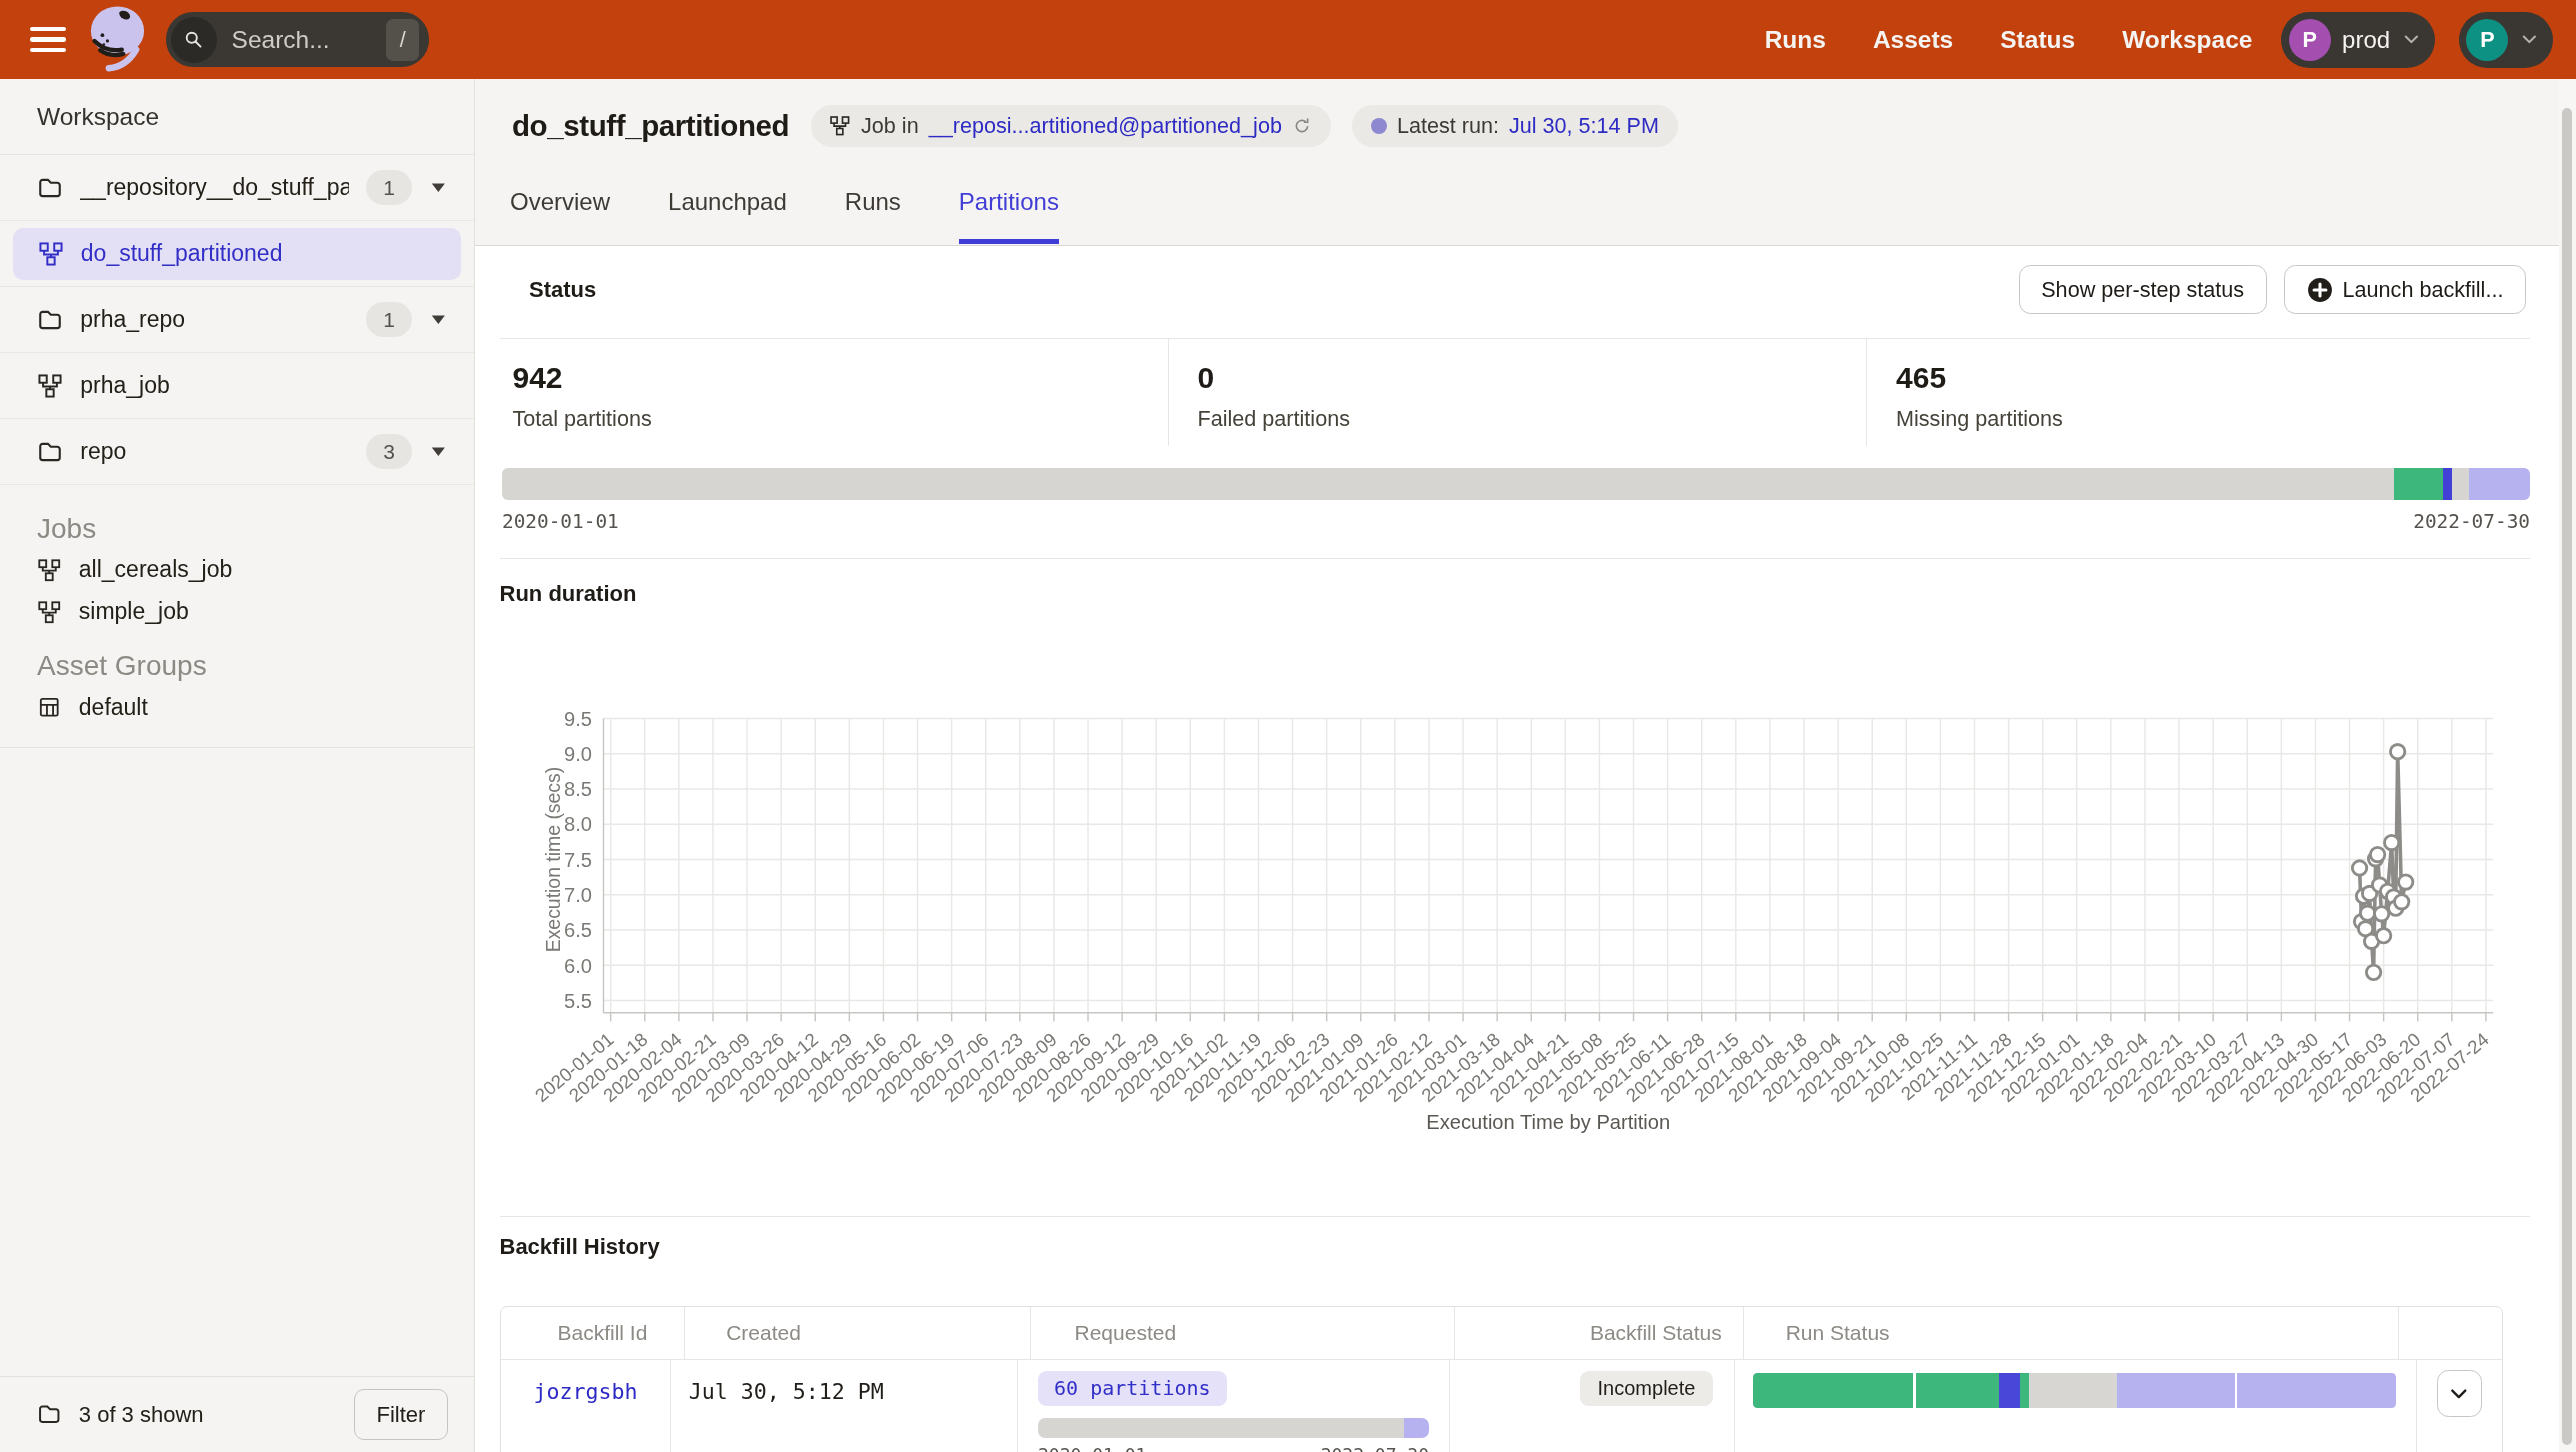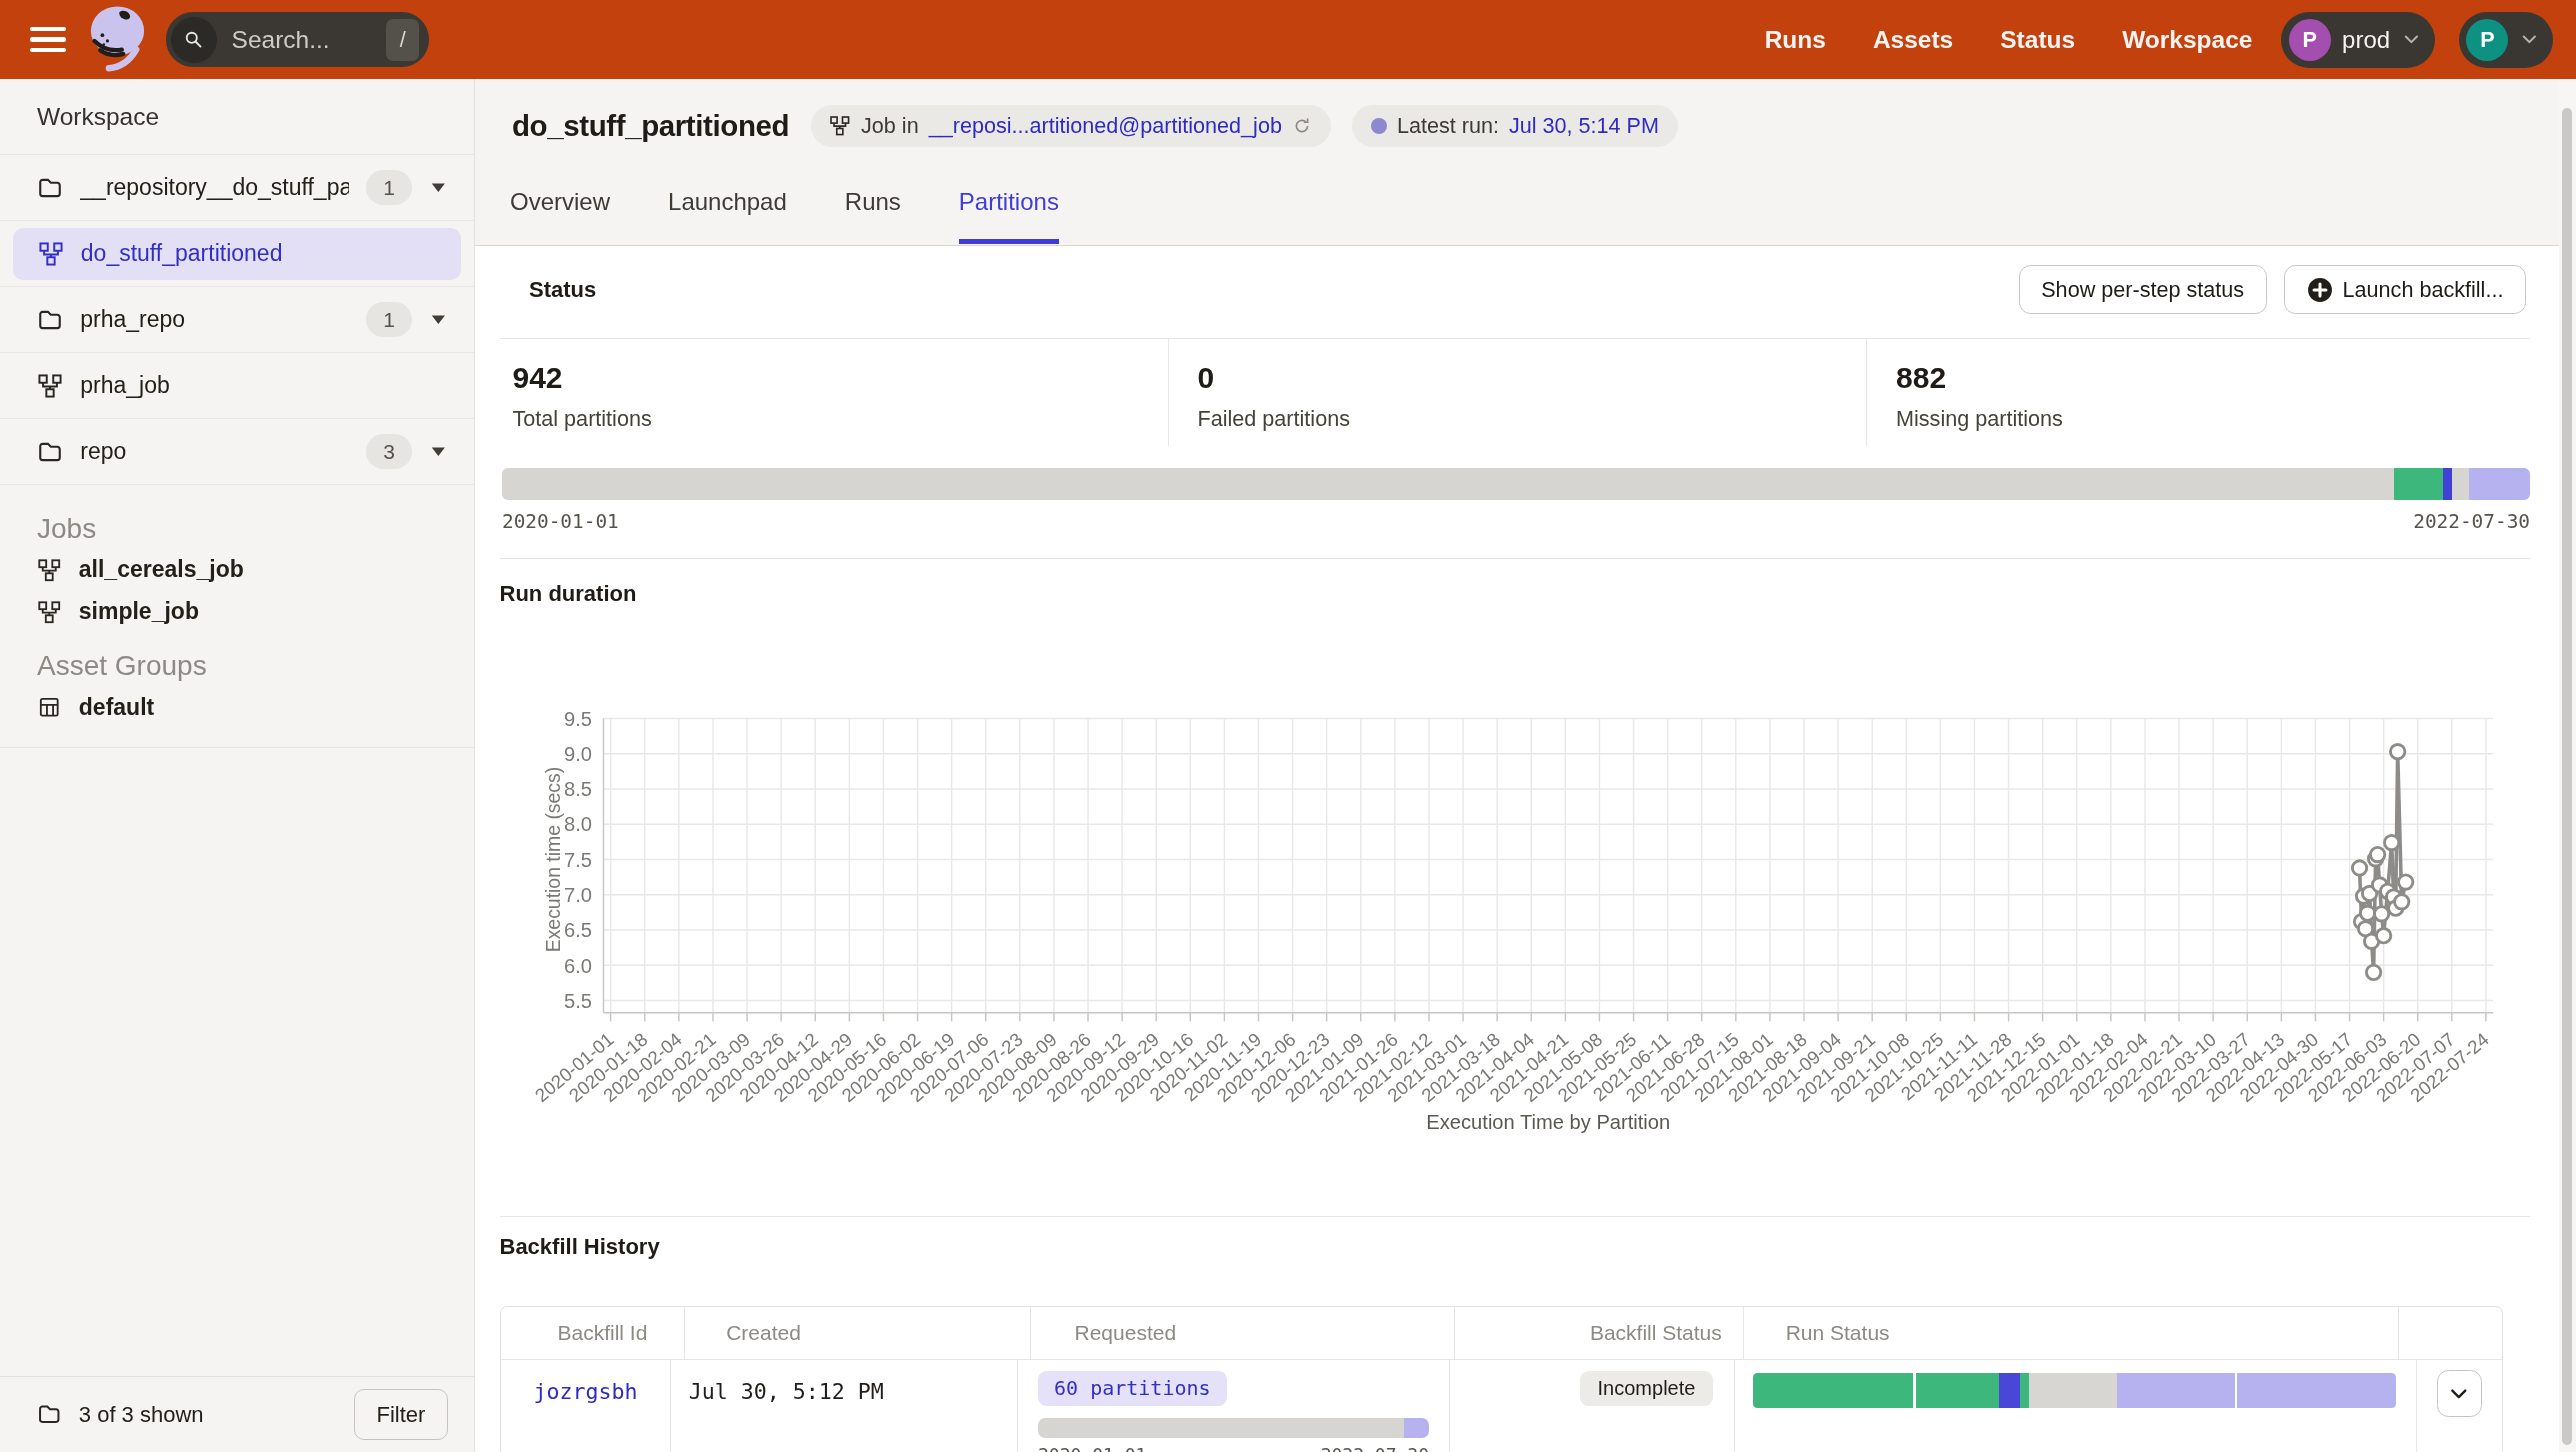--- a/index.html
+++ b/index.html
@@ -49,21 +49,21 @@
   .caret{width:18.7px;height:18.7px;color:#403d38;flex:0 0 auto;}
   .srow.selwrap{padding:0 13px;}
   .selpill{flex:1;height:52px;background:#e3e0f6;border-radius:10px;display:flex;align-items:center;
            gap:17.3px;padding-left:24.5px;}
   .selpill .ic{width:26px;height:26px;color:#332fc6;}
   .selpill .slabel{color:#332fc6;}
   .ssec{padding:29px 26px 18.7px 37px;border-bottom:0.7px solid #e6e4e0;}
   .sseclabel{font-size:28px;color:#8d8a85;height:29px;display:flex;align-items:center;margin-bottom:5.8px;}
   .sitem{height:42px;display:flex;align-items:center;gap:17.3px;cursor:pointer;}
   .sitem .ic{width:24.5px;height:24.5px;color:#2a2722;}
-  .sitem span{font-size:23px;color:#232019;font-weight:bold;}
+  .sitem span{font-size:23px;color:#232019;}
   .sgap{height:18.7px;}
   .sfooter{position:absolute;bottom:0;left:0;right:0;height:76px;border-top:0.7px solid #e2e0dc;
            display:flex;align-items:center;padding:0 26px 0 37px;box-sizing:border-box;background:#f5f4f2;}
   .sfooter .ic{width:24.5px;height:24.5px;color:#2a2722;}
   .sfooter .cnt{font-size:22px;color:#232019;margin-left:17.3px;flex:1;}
   .filterbtn{border:0.7px solid #c7c4c0;border-radius:10px;background:transparent;padding:11.5px 21.6px;
              font-size:22px;color:#232019;font-family:"Liberation Sans",sans-serif;cursor:pointer;}
 
   
   .main{position:absolute;top:79px;left:475px;width:2101px;height:1373px;background:#fff;}
@@ -356,21 +356,21 @@
   <div class="stats">
     <div class="stat c1">
       <div class="statv">942</div>
       <div class="statl">Total partitions</div>
     </div>
     <div class="stat c2">
       <div class="statv">0</div>
       <div class="statl">Failed partitions</div>
     </div>
     <div class="stat c3">
-      <div class="statv">882</div>
+      <div class="statv">465</div>
       <div class="statl">Missing partitions</div>
     </div>
   </div>
 
   <div class="health">
     <div class="segbar healthbar">
         <div class="seg" style="width: 93.3%; background: rgb(215, 213, 210);"></div>
         <div class="seg" style="width: 2.4%; background: rgb(62, 183, 125);"></div>
         <div class="seg" style="width: 0.45%; background: rgb(67, 64, 214);"></div>
         <div class="seg" style="width: 0.85%; background: rgb(215, 213, 210);"></div>

